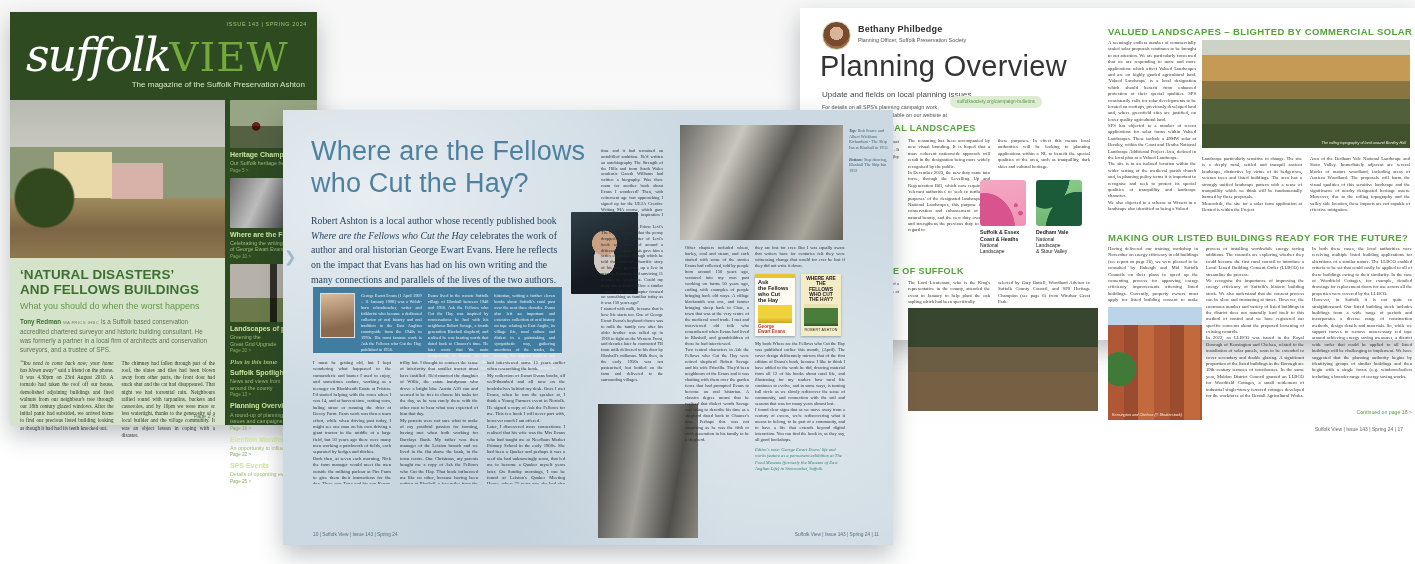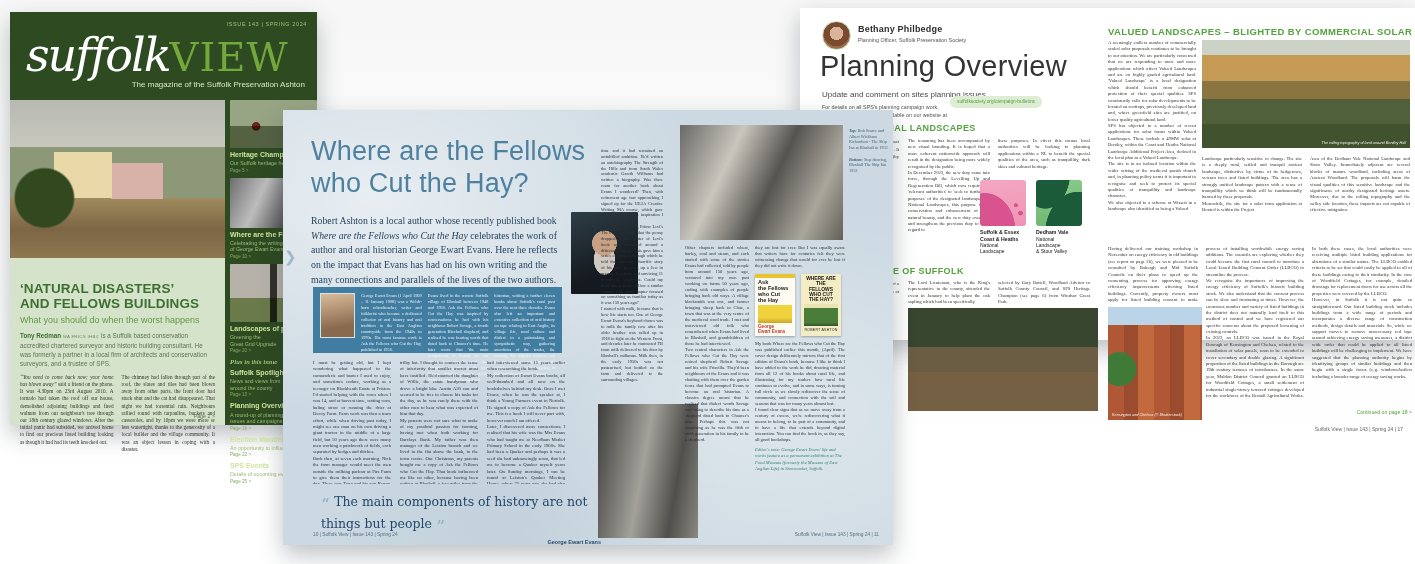--- a/index.html
+++ b/index.html
@@ -20,21 +20,21 @@
     background-color:#8c9877;
     background-image:
       radial-gradient(circle at 16% 62%, #32491f 0 14%, rgba(50,73,31,0) 15%),
       linear-gradient(#ead9a8,#ead9a8),
       linear-gradient(#d8b2a8,#d8b2a8),
       linear-gradient(180deg,#b7bab2 0,#c8c8bd 30%,rgba(0,0,0,0) 30%),
       linear-gradient(180deg,rgba(0,0,0,0) 62%,#a08a5e 62%,#7c6644 82%,#8d7850 100%);
     background-size:auto,58px 46px,52px 36px,auto,auto;
     background-position:0 0,28% 46%,62% 52%,0 0,0 0;
     background-repeat:no-repeat;}
-  .feature-panel{left:0;top:246px;width:215px;height:167px;background:#d6e3cb;padding:23px 10px;box-sizing:border-box;}
+  .feature-panel{left:0;top:246px;width:215px;height:167px;background:#d6e3cb;padding:9px 10px;box-sizing:border-box;}
   .headline{font-size:13.5px;font-weight:bold;color:#3c7030;line-height:1.12;letter-spacing:.1px;}
   .subhead{font-size:9px;color:#5f9a42;margin-top:4px;}
   .byline{font-size:6.3px;color:#5c7454;line-height:1.45;margin-top:6px;}
   .byline b{color:#3c7030;}
   .byline .quals{font-size:4.4px;letter-spacing:.3px;color:#6e8762;}
   .cover-cols{margin-top:6px;display:flex;gap:8px;}
   .cover-col{width:94px;font-family:"Liberation Serif",serif;font-size:5.2px;line-height:1.38;color:#31352b;}
   .cover-col .lead{font-style:italic;}
   .panel-pagelink{right:10px;bottom:6px;font-size:5.3px;color:#5c7454;}
   .sidebar{left:220px;top:88px;width:87px;bottom:2px;}
@@ -184,21 +184,21 @@
       <div class="sb-desc pre">Details of upcoming events</div>
       <div class="sb-page">Page 25 &gt;</div>
     </div>
   </section>
 
   <section class="page planning">
     <div class="abs avatar"></div>
     <div class="abs auth-name">Bethany Philbedge</div>
     <div class="abs auth-role">Planning Officer, Suffolk Preservation Society</div>
     <div class="abs pl-title">Planning Overview</div>
-    <div class="abs pl-subtitle">Update and comment on sites planning issues</div>
+    <div class="abs pl-subtitle">Update and fields on local planning issues</div>
     <div class="abs pl-bulletin pre">For details on all SPS's planning campaign work,
 see our monthly bulletins available on our website at</div>
     <div class="abs pill">suffolksociety.org/campaign-bulletins</div>
 
     <div class="abs sec-heading" style="left:58px;top:115px;">NATIONAL LANDSCAPES</div>
     <div class="abs frag-col" style="left:55px;top:130px;width:44px;">ons
 ated
 onal
 w
 Coast
@@ -246,20 +246,21 @@
 SPS has objected to a number of recent applications for solar farms within Valued Landscapes. These include a 49MW solar at Bentley, within the Coast and Heaths National Landscape Additional Project Area, defined in the local plan as a Valued Landscape.
 The site is in an isolated location within the wider setting of the medieval parish church and, in planning policy terms it is important to recognise and seek to protect its special qualities of tranquillity and landscape character.
 We also objected to a scheme at Wissett in a landscape also identified as being a Valued</div>
     <div class="vl-photo">
       <div class="ph-cap">The rolling topography of land around Bentley Hall</div>
     </div>
     <div class="abs pl-col" style="left:402px;top:148px;width:100px;height:70px;white-space:pre-line;">Landscape particularly sensitive to change. The site is a deeply rural, settled and tranquil ancient landscape, distinctive by virtue of its hedgerows, veteran trees and listed buildings. The area has a strongly unified landscape pattern with a sense of tranquillity which we think will be fundamentally harmed by these proposals.
 Meanwhile, the site for a solar farm application at Boxted is within the Project</div>
     <div class="abs pl-col" style="left:510px;top:148px;width:100px;height:72px;">Area of the Dedham Vale National Landscape and Stour Valley. Immediately adjacent are several blocks of mature woodland, including areas of Ancient Woodland. The proposals will harm the visual qualities of this sensitive landscape and the significance of nearby designated heritage assets. Moreover, due to the rolling topography and the valley side location, these impacts are not capable of effective mitigation.</div>
 
+    <div class="abs sec-heading" style="left:308px;top:224px;font-size:9.5px;">MAKING OUR LISTED BUILDINGS READY FOR THE FUTURE?</div>
     <div class="abs pl-col" style="left:308px;top:238px;width:90px;height:58px;">Having delivered our training workshop in November on energy efficiency in old buildings (see report on page 26), we were pleased to be consulted by Babergh and Mid Suffolk Councils on their plans to speed up the consenting process for approving energy efficiency improvements affecting listed buildings. Currently, property owners must apply for listed building consent to make certain changes to their buildings, slowing the</div>
     <div class="town-photo">
       <div class="ph-cap">Kensington and Chelsea (© Shutterstock)</div>
     </div>
     <div class="abs pl-col" style="left:406px;top:238px;width:98px;height:176px;white-space:pre-line;">process of installing worthwhile energy saving additions. The councils are exploring whether they could become the first rural council to introduce a Local Listed Building Consent Order (LLBCO) to streamline the process.
 We recognise the importance of improving the energy efficiency of Suffolk's historic building stock.  We also understand that the consent process can be slow and frustrating at times. However, the enormous number and variety of listed buildings in the district does not naturally lend itself to this method of control and we have registered our specific concerns about the proposed loosening of existing controls.
 In 2022, an LLBCO was issued in the Royal Borough of Kensington and Chelsea, related to the installation of solar panels, soon to be extended to cover secondary and double glazing.  A significant proportion of the listed buildings in the Borough are 19th century terraces of townhouses.  In the same year, Maldon District Council granted an LLBCO for Woodfield Cottages, a small settlement of industrial single-storey terraced cottages developed for the workforce of the Bentall Agricultural Works.</div>
     <div class="abs pl-col" style="left:512px;top:238px;width:100px;height:160px;white-space:pre-line;">In both these cases, the local authorities were receiving multiple listed building applications for alterations of a similar nature.  The LLBCO enabled criteria to be set that could easily be applied to all of these buildings owing to their similarity. In the case of Woodfield Cottages, for example, detailed drawings for replacement doors for use across all the properties were covered by the LLBCO.
 However, in Suffolk it is not quite so straightforward. Our listed building stock includes buildings from a wide range of periods and incorporates a diverse range of construction methods, design details and materials. So, while we support moves to remove unnecessary red tape around achieving energy saving measures, a district wide order that could be applied to all listed buildings will be challenging to implement. We have suggested that the planning authority begins by identifying groups of similar buildings and then begin with a single focus (e.g. windows/boilers including a broader range of energy saving works.</div>
     <div class="abs continued" style="left:512px;top:401px;width:100px;">Continued on page 18 &gt;</div>
@@ -283,26 +284,20 @@
 
     <div class="abs sp-col just pre" style="left:30px;">I must be getting old, but I kept wondering what happened to the camaraderie and banter I used to enjoy, and sometimes endure, working as a teenager on Blackheath Estate at Friston. I'd started helping with the cows when I was 14, and at harvest time, cutting corn, baling straw or running the drier at Decoy Farm. Farm work was then a team effort, while when driving past today, I might see one man on his own driving a giant tractor in the middle of a large field, but 50 years ago there were many men working a patchwork of fields, each separated by hedges and ditches.
 Back then, at seven each morning, Nick the farm manager would meet the men outside the milking parlour at Firs Farm to give them their instructions for the day. There was Tony and his son Kenny, who drove Ford 5000s, and Tony who drove a smaller tractor, but always wore a tie and</div>
     <div class="abs sp-col just pre" style="left:117px;">trilby hat. I thought to connect the sense of inferiority that smaller tractor must have instilled. He'd married the daughter of Willie, the estate handyman who drove a bright blue Austin A30 van and seemed to be free to choose his tasks for the day, as he was rarely there with the other men to hear what was expected of him that day.
 My parents were not sure what to make of my youthful passion for farming, having met when both working for Barclays Bank. My father was then manager of the Leiston branch and we lived in the flat above the bank, in the town centre. One Christmas, my parents bought me a copy of Ask the Fellows who Cut the Hay. That book influenced me like no other, because having been written at Blaxhall, a few miles from the farm I knew, it contained so much that I found familiar. I realised that I was working alongside men who were related to those George Ewart Evans</div>
     <div class="abs sp-col just pre" style="left:204px;">had interviewed some 15 years earlier when researching the book.
 My collection of Ewart Evans books, all well-thumbed and all now on the bookshelves behind my desk. Once I met Evans, when he was the speaker at, I think a Young Farmers event in Norfolk. He signed a copy of Ask the Fellows for me. This is a book I will never part with, however much I am offered.
 Later, I discovered more connections; I realised that his wife was the Mrs Evans who had taught me at Needham Market Primary School in the early 1960s. She had been a Quaker and perhaps it was a seed she had unknowingly sown, that led me to become a Quaker myself years later. On Sunday mornings, I can be found at Leiston's Quaker Meeting House, where 75 years ago, she had also been a member.
 I had always talked of writing a book about Evans, but never quite found</div>
 
-    <div class="abs pull-quote">
-      <span class="pq-mark">“</span>
-      <span class="pq-text">The main components of history are not things but people</span>
-      <span class="pq-mark">”</span>
-      <div class="pq-attr">George Ewart Evans</div>
-    </div>
     <div class="abs sp-footer" style="left:30px;bottom:8px;">10 | Suffolk View | Issue 143 | Spring 24</div>
 
     <div class="abs pub-photo"></div>
     <div class="abs photo-captions">
       <div class="cap-block"><span class="cap-label">Top:</span> <span>Bob Scarce and Albert Wickham Richardson - The Ship Inn at Blaxhall in 1953</span></div>
       <div class="cap-block"><span class="cap-label">Bottom:</span> <span>Step dancing, Blaxhall The Ship Inn 1953</span></div>
     </div>
     <div class="abs sp-col0 pre">time and it had remained an unfulfilled ambition. He'd written an autobiography The Strength of the Hills and from South Wales academic Gareth Williams had written a biography. Was there room for another book about Evans I wondered? Then, with retirement age fast approaching I signed up for the UEA's Creative Writing MA course, which gave me the time and the inspiration I needed.
 It was while reading Primo Levi's The Periodic Table, that the penny dropped. Each chapter of Levi's book was structured around a different element. This gave him a series of themes through which he told the sometimes-horrific story of his past, growing up a Jew in pre-war Germany and surviving 11 months in Auschwitz. Could my book about Evans follow a similar format, with each chapter focused on something as familiar today as it was 150 years ago?
 I started with milk, because that is how life starts too. One of George Ewart Evans's boyhood chores was to milk the family cow after his older brother was called up in 1918 to fight on the Western Front, and decades later he contracted TB from milk delivered to his door by Blaxhall's milkman. Milk then, in the early 1950s was not pasteurised, but bottled on the farm and delivered to the surrounding villages.</div>

